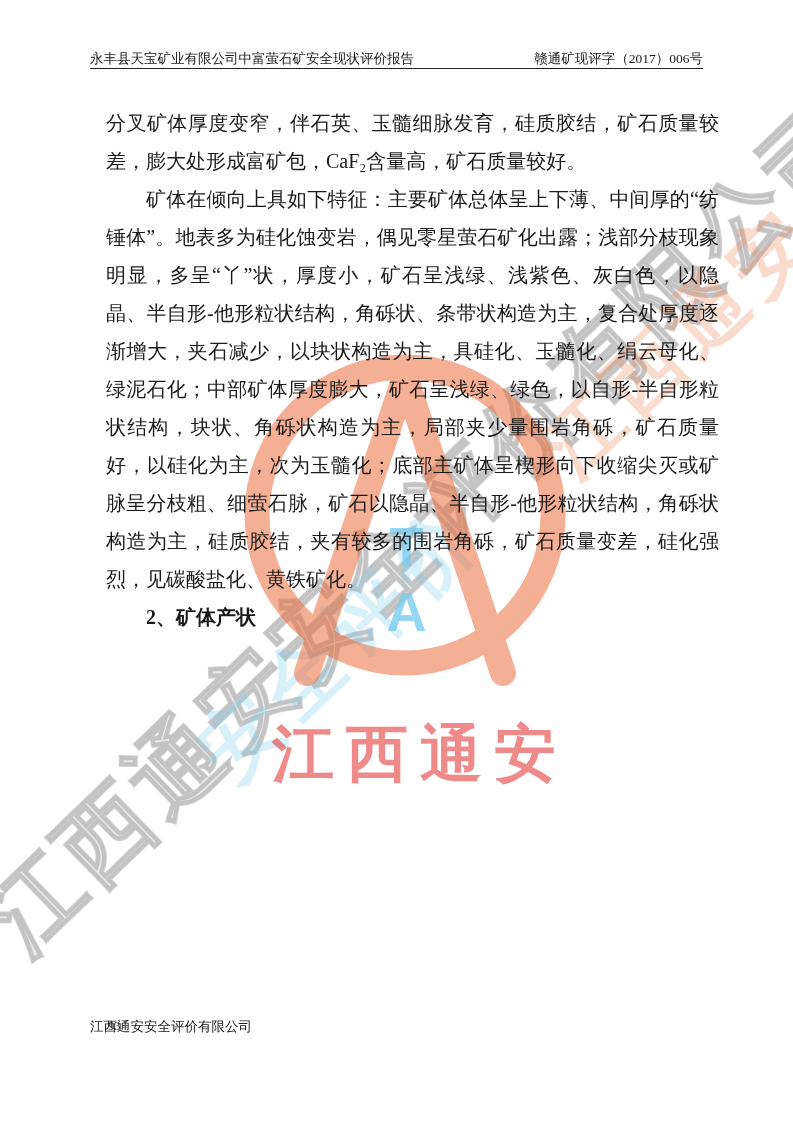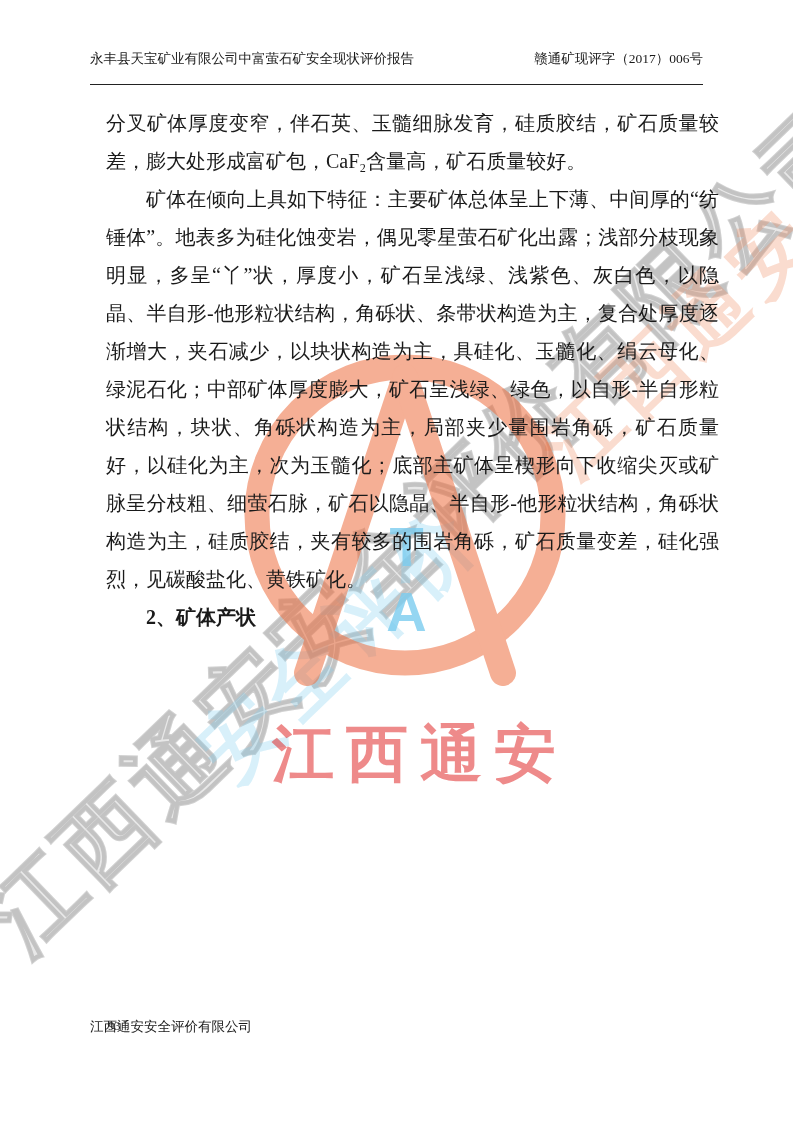--- a/index.html
+++ b/index.html
@@ -60,21 +60,21 @@
     color: rgba(224,42,42,0.55);
   }
 
   
   .content { position: absolute; inset: 0; z-index: 2; }
 
   .page-header {
     position: absolute; top: 50px; left: 90px; width: 613px;
     display: flex; justify-content: space-between; align-items: flex-end;
     font-size: 13.5px;
-    padding-bottom: 16px;
+    padding-bottom: 0;
     border-bottom: 1.6px solid #222;
   }
 
   .body-text {
     position: absolute; top: 104px; left: 106px; width: 613px;
     font-size: 20px; line-height: 38px;
     text-align: justify; text-justify: inter-ideograph;
   }
   .body-text .para { text-indent: 2em; margin: 0; }
   .body-text .para.no-indent { text-indent: 0; }

